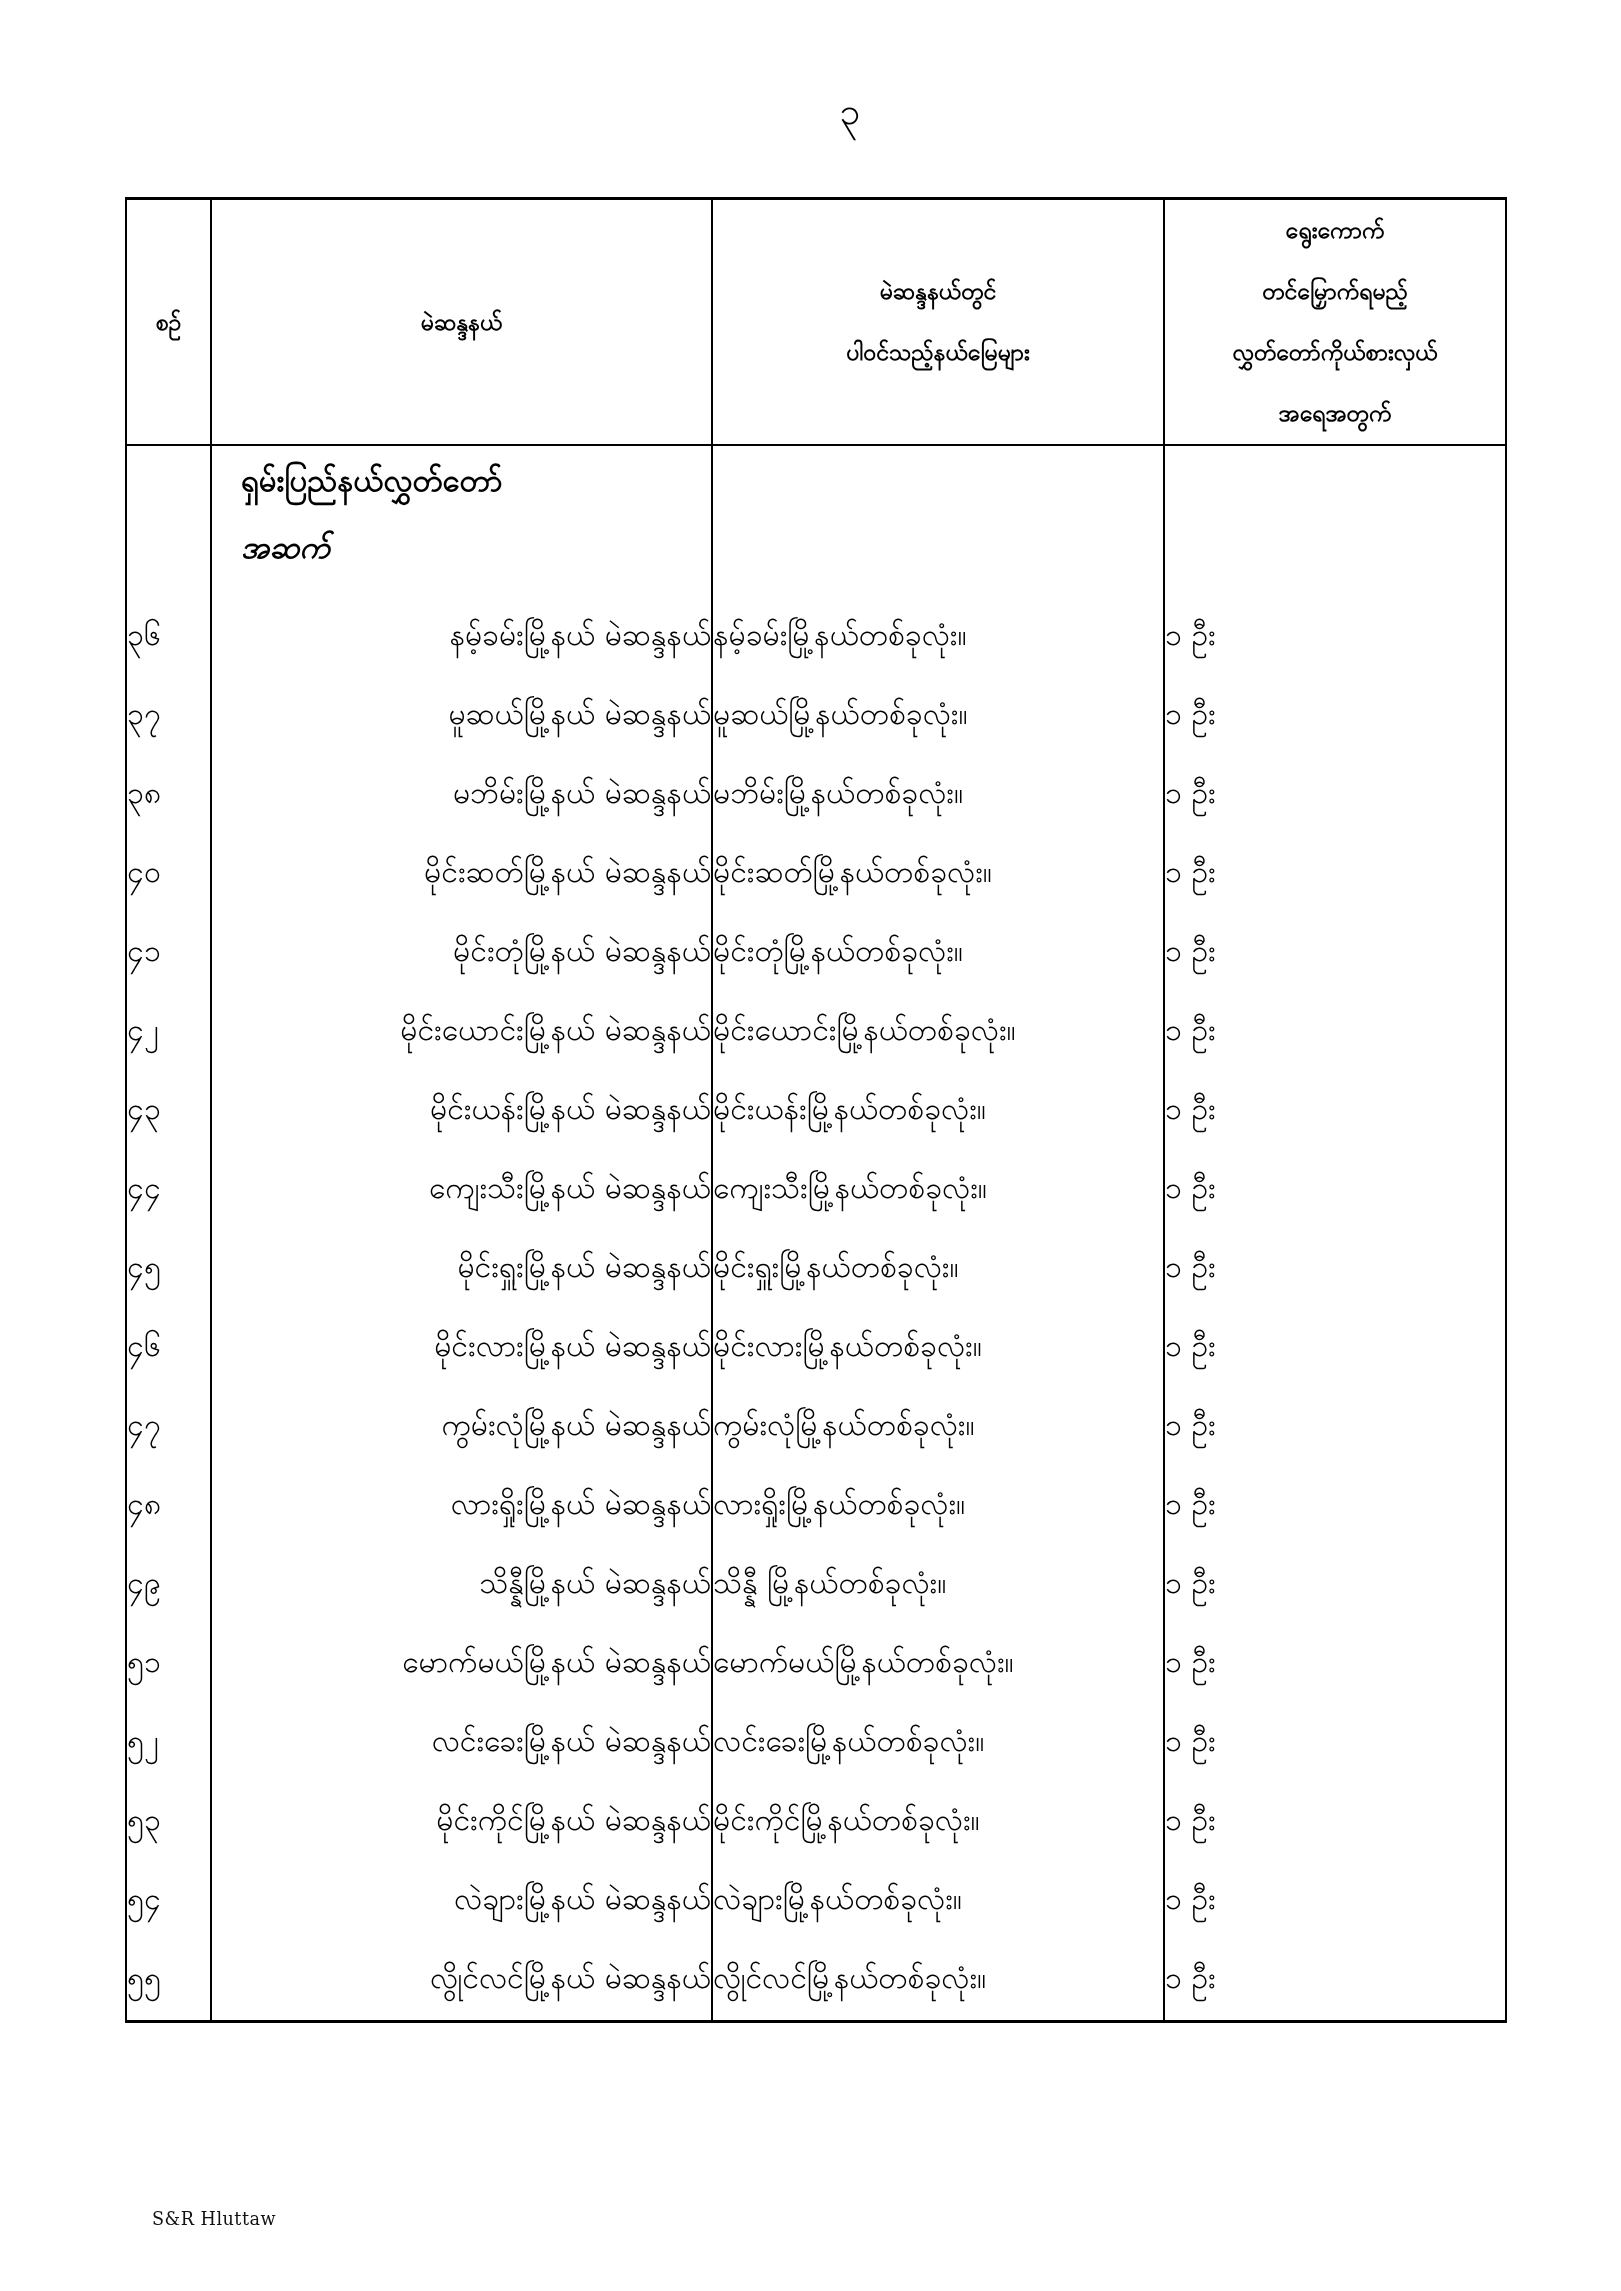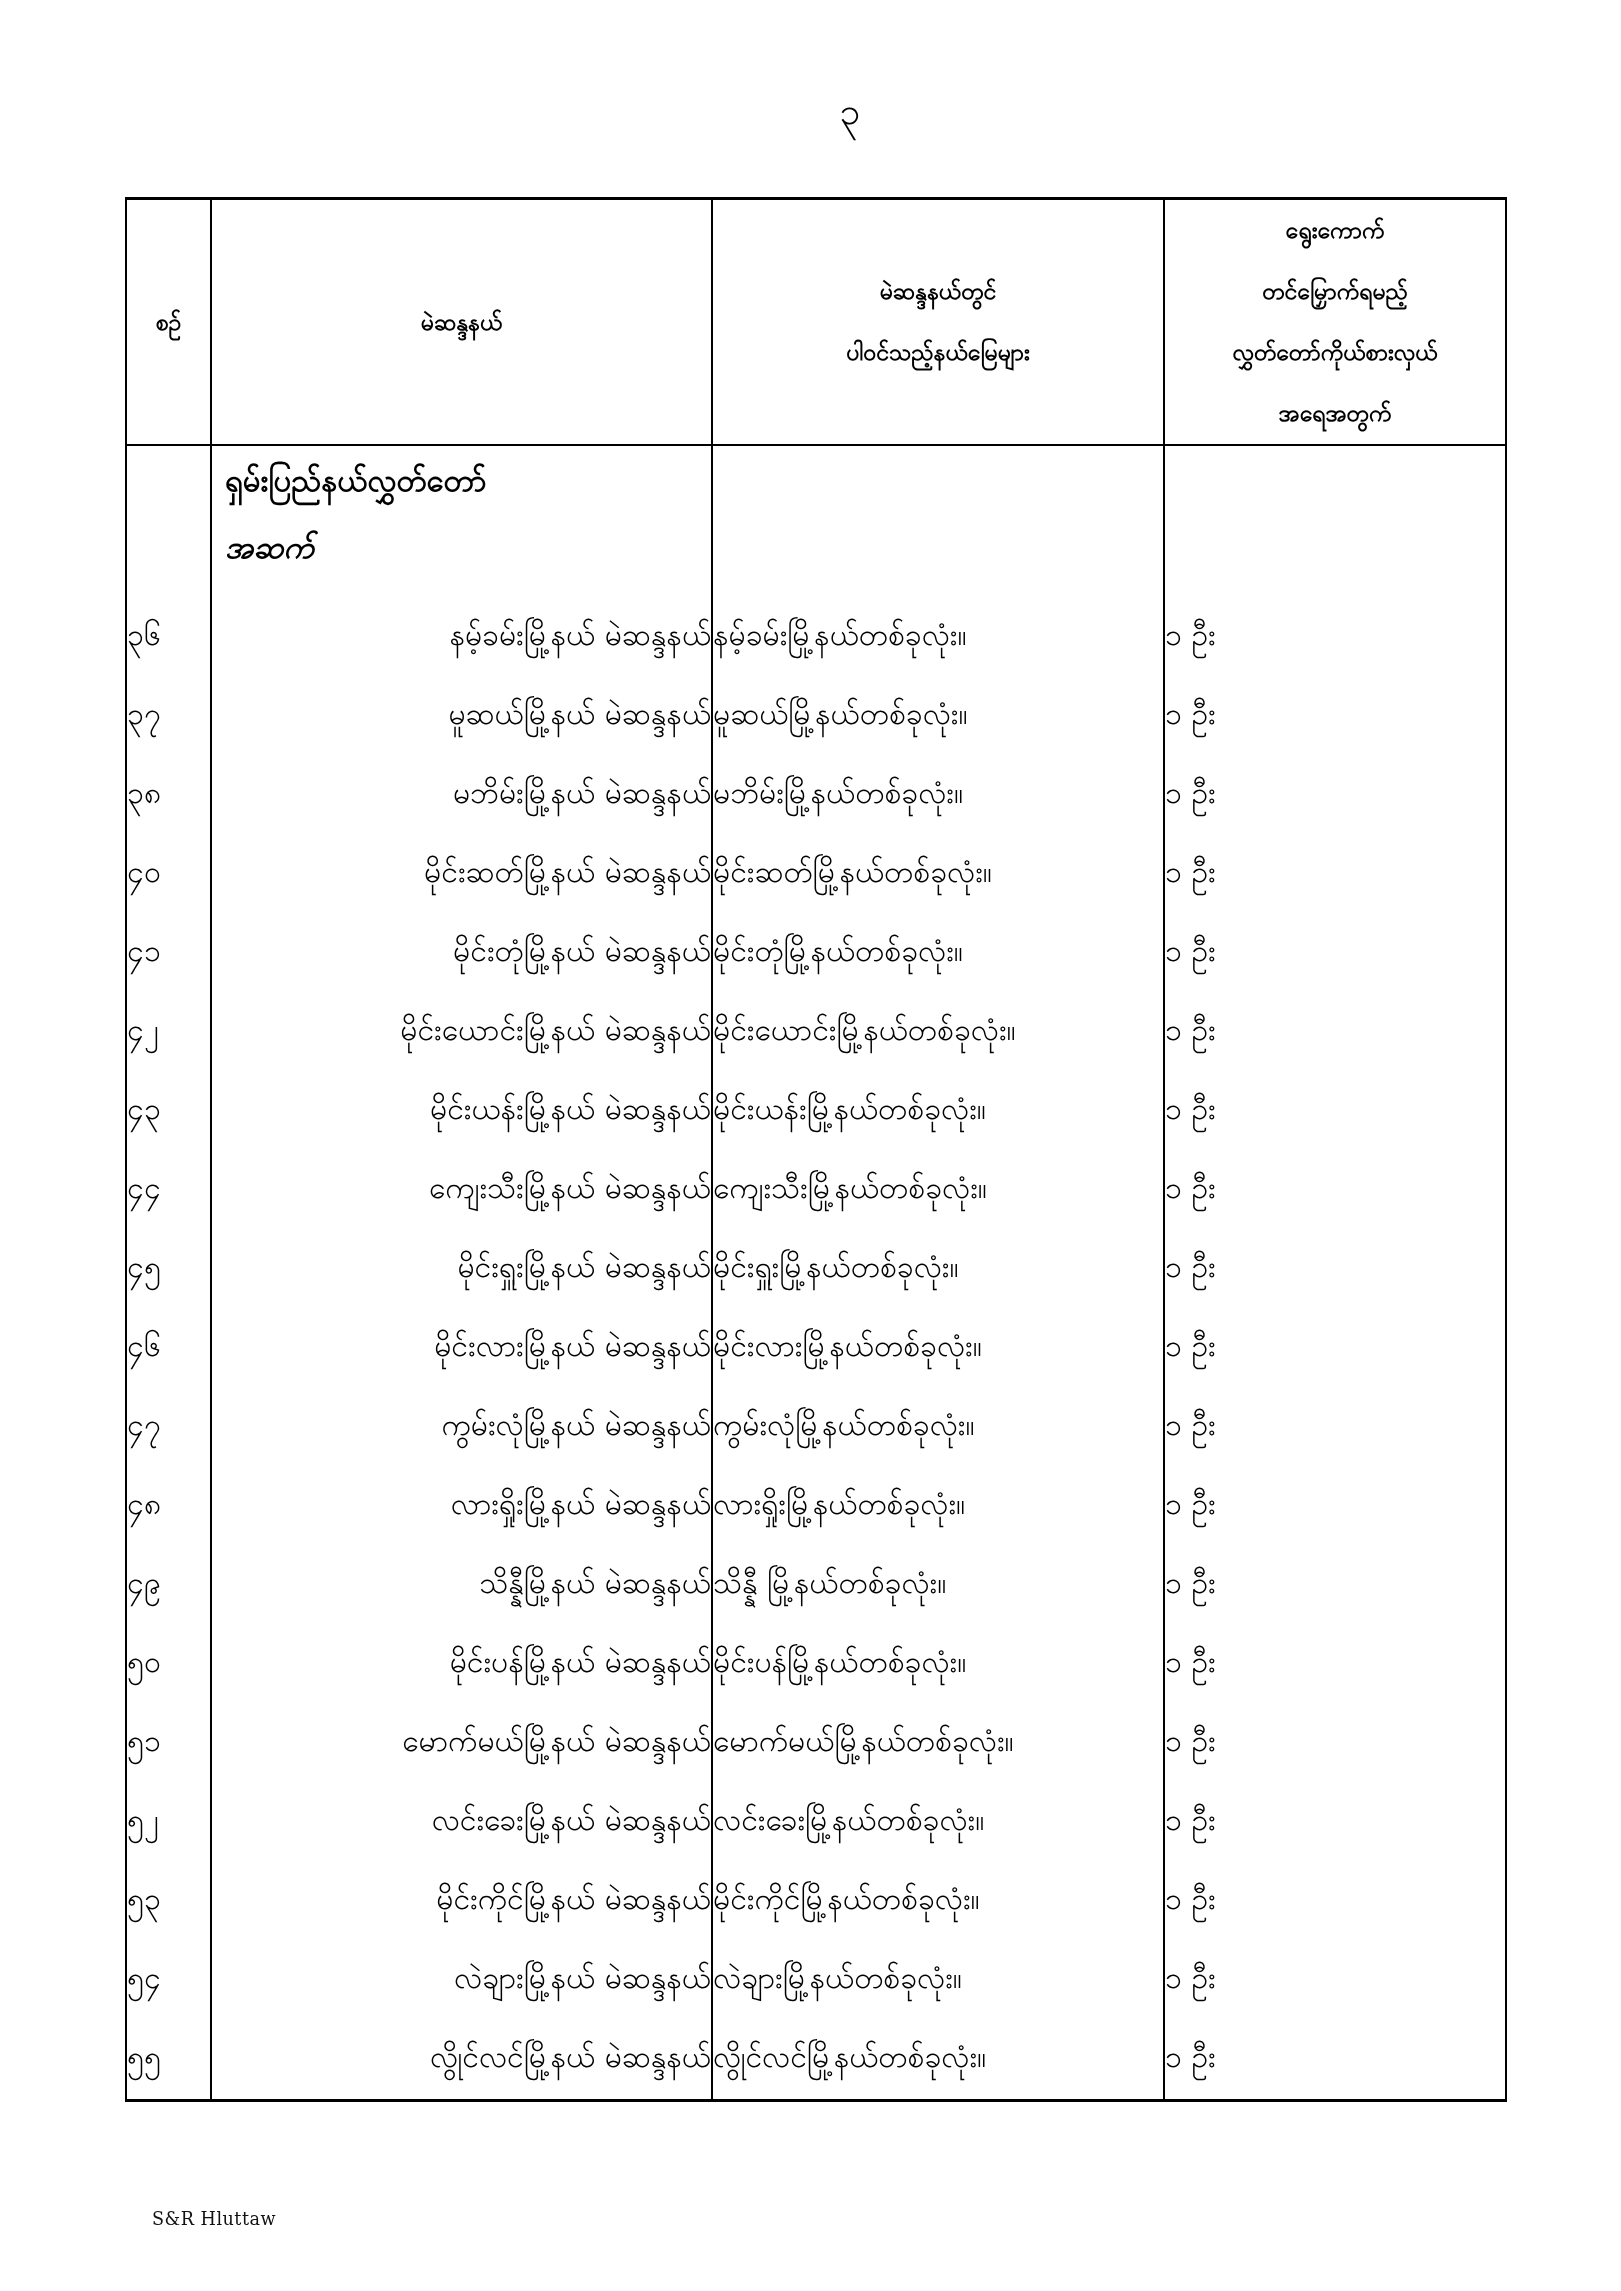--- a/index.html
+++ b/index.html
@@ -54,21 +54,21 @@
     height: 232px;
     line-height: 61px;
   }
   tr.section-row td {
     height: 152px;
     vertical-align: top;
   }
   .section-line {
     font-weight: 700;
     font-size: 31px;
-    padding-left: 13px;
+    padding-left: 29px;
     line-height: 1.35;
   }
   .section-line.first { margin-top: 13.7px; }
   .section-line.second { margin-top: 25px; font-style: italic; }
   tr.data-row td {
     height: 79px;
     vertical-align: middle;
     font-size: 30px;
     font-weight: 400;
   }
@@ -200,26 +200,20 @@
         <td class="c-area">လားရှိုးမြို့နယ်တစ်ခုလုံး။</td>
         <td class="c-count">၁ ဦး</td>
       </tr>
       <tr class="data-row">
         <td class="c-no">၄၉</td>
         <td class="c-const">သိန္နီမြို့နယ် မဲဆန္ဒနယ်</td>
         <td class="c-area">သိန္နီ မြို့နယ်တစ်ခုလုံး။</td>
         <td class="c-count">၁ ဦး</td>
       </tr>
       <tr class="data-row">
-        <td class="c-no">၅၀</td>
-        <td class="c-const">မိုင်းပန်မြို့နယ် မဲဆန္ဒနယ်</td>
-        <td class="c-area">မိုင်းပန်မြို့နယ်တစ်ခုလုံး။</td>
-        <td class="c-count">၁ ဦး</td>
-      </tr>
-      <tr class="data-row">
         <td class="c-no">၅၁</td>
         <td class="c-const">မောက်မယ်မြို့နယ် မဲဆန္ဒနယ်</td>
         <td class="c-area">မောက်မယ်မြို့နယ်တစ်ခုလုံး။</td>
         <td class="c-count">၁ ဦး</td>
       </tr>
       <tr class="data-row">
         <td class="c-no">၅၂</td>
         <td class="c-const">လင်းခေးမြို့နယ် မဲဆန္ဒနယ်</td>
         <td class="c-area">လင်းခေးမြို့နယ်တစ်ခုလုံး။</td>
         <td class="c-count">၁ ဦး</td>

